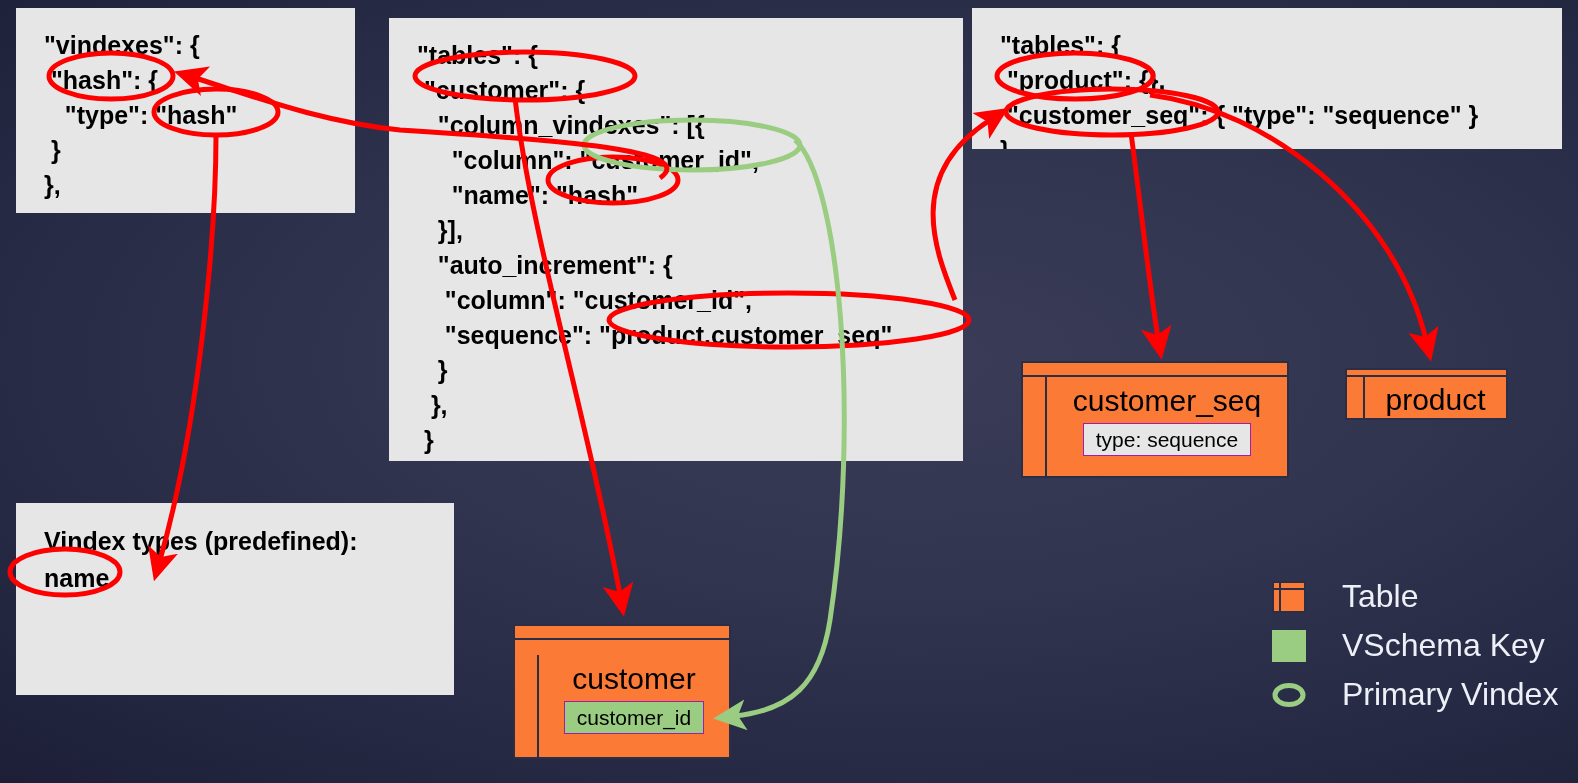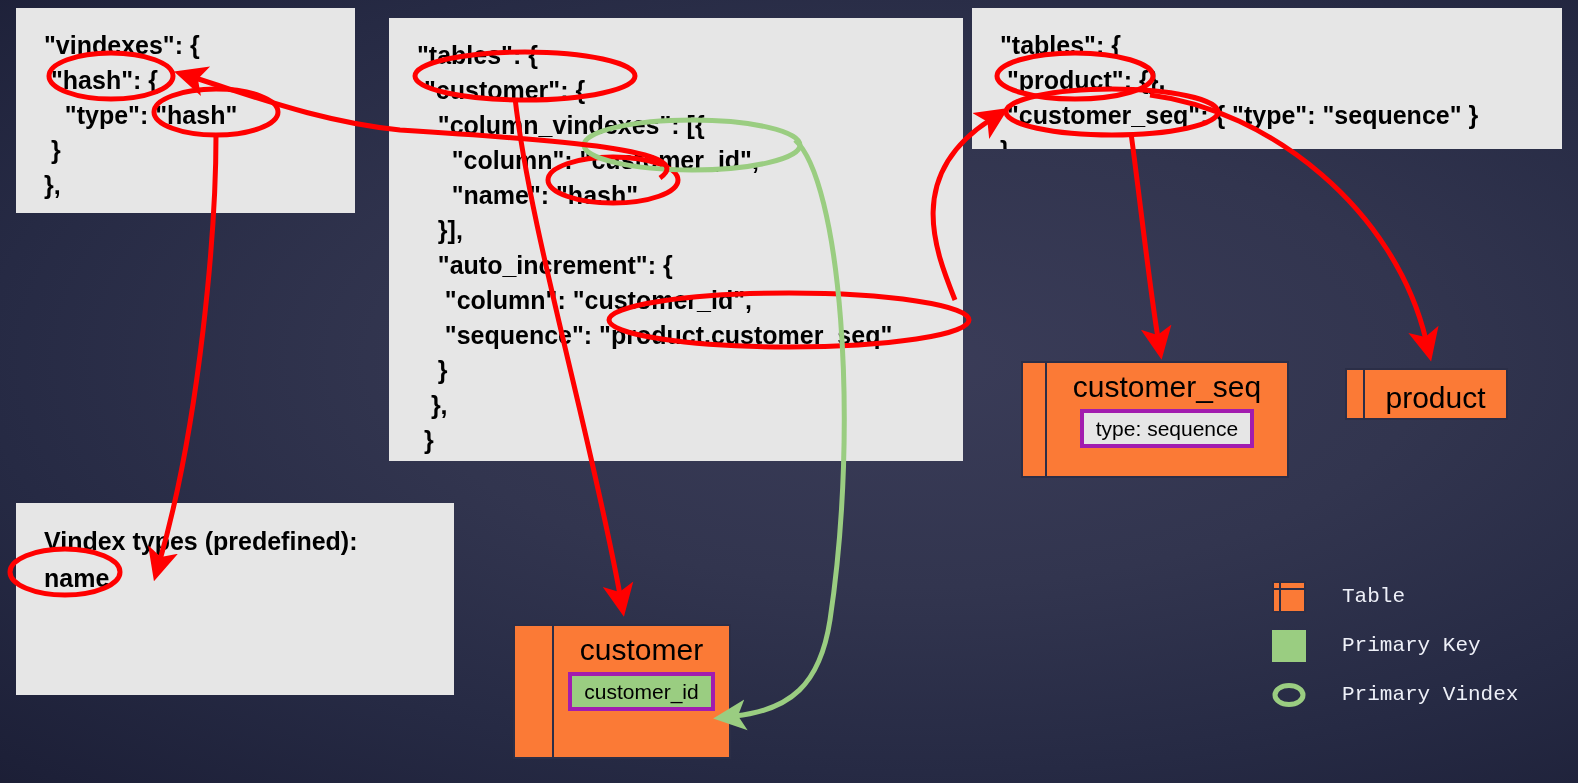--- a/index.html
+++ b/index.html
@@ -44,21 +44,21 @@
     width: 1578px; height: 783px;
     pointer-events: none;
   }
 
   
   .tbl {
     position: absolute;
     background: #FB7A36;
     border: 2px solid #2b2e47;
     display: flex;
-    flex-direction: row;
+    flex-direction: column;
   }
   .tbl .hdrline {
     height: 14px;
     border-bottom: 2px solid #2b2e47;
     flex: 0 0 auto;
   }
   .tbl .bodyrow { flex: 1 1 auto; display: flex; }
   .tbl .gutter { width: 24px; border-right: 2px solid #2b2e47; flex: 0 0 auto; }
   .tbl .content {
     flex: 1 1 auto;
@@ -74,30 +74,30 @@
     line-height: 36px;
     font-family: "Liberation Sans", sans-serif;
     white-space: nowrap;
   }
   .tbl .pill {
     margin-top: 4px;
     padding: 2px 12px;
     font-size: 21px;
     line-height: 27px;
     color: #000;
-    border: 4px solid #a21caf;
+    border: 1px solid #a21caf;
     white-space: nowrap;
   }
   .pill.pk   { background: #9ACD81; text-align: right; }
   .pill.meta { background: #e6e6e6; }
 
   #tbl-customer     { left: 513px;  top: 624px; width: 218px; height: 135px; gap: 15px; }
   #tbl-customer-seq { left: 1021px; top: 361px; width: 268px; height: 117px; }
   #tbl-product      { left: 1345px; top: 368px; width: 163px; height: 52px; }
-  #tbl-product .content { justify-content: flex-end; padding-top: 14px; padding-bottom: 2px;}
+  #tbl-product .content { justify-content: flex-end; padding-top: 5px; padding-bottom: 2px;}
   #tbl-product .gutter { width: 18px; }
   #tbl-product .hdrline { height: 7px; }
 
   
   #legend {
     position: absolute;
     left: 1272px; top: 572px;
     width: 300px;
   }
   .lg-row {
@@ -106,22 +106,22 @@
     height: 49px;
   }
   .lg-swatch {
     width: 34px; height: 32px;
     flex: 0 0 34px;
     margin-right: 36px;
     position: relative;
   }
   .lg-label {
     color: #eef0f8;
-    font-size: 21px;
-    font-family: Liberation Mono, monospace;
+    font-size: 32px;
+    font-family: Liberation Sans, sans-serif;
     white-space: nowrap;
   }
   .sw-table {
     background: #FB7A36;
     border: 2px solid #2b2e47;
   }
   .sw-table::before {
     content: "";
     position: absolute;
     left: 5px; top: -2px; bottom: -2px;
@@ -236,21 +236,21 @@
     <path d="M 795 140 C 840 180, 860 420, 830 620 C 820 685, 790 710, 735 716" fill="none" stroke="#9ACD81" stroke-width="5" marker-end="url(#ar-green)"></path>
   </svg>
 
   <div id="legend">
     <div class="lg-row">
       <div class="lg-swatch sw-table"></div>
       <div class="lg-label">Table</div>
     </div>
     <div class="lg-row">
       <div class="lg-swatch sw-pk"></div>
-      <div class="lg-label">Primary Key</div>
+      <div class="lg-label">VSchema Key</div>
     </div>
     <div class="lg-row">
       <div class="lg-swatch sw-ell">
         <svg width="34" height="32" viewBox="0 0 34 32">
           <ellipse cx="17" cy="16" rx="14" ry="9.5" fill="none" stroke="#9ACD81" stroke-width="5"></ellipse>
         </svg>
       </div>
       <div class="lg-label">Primary Vindex</div>
     </div>
   </div>

